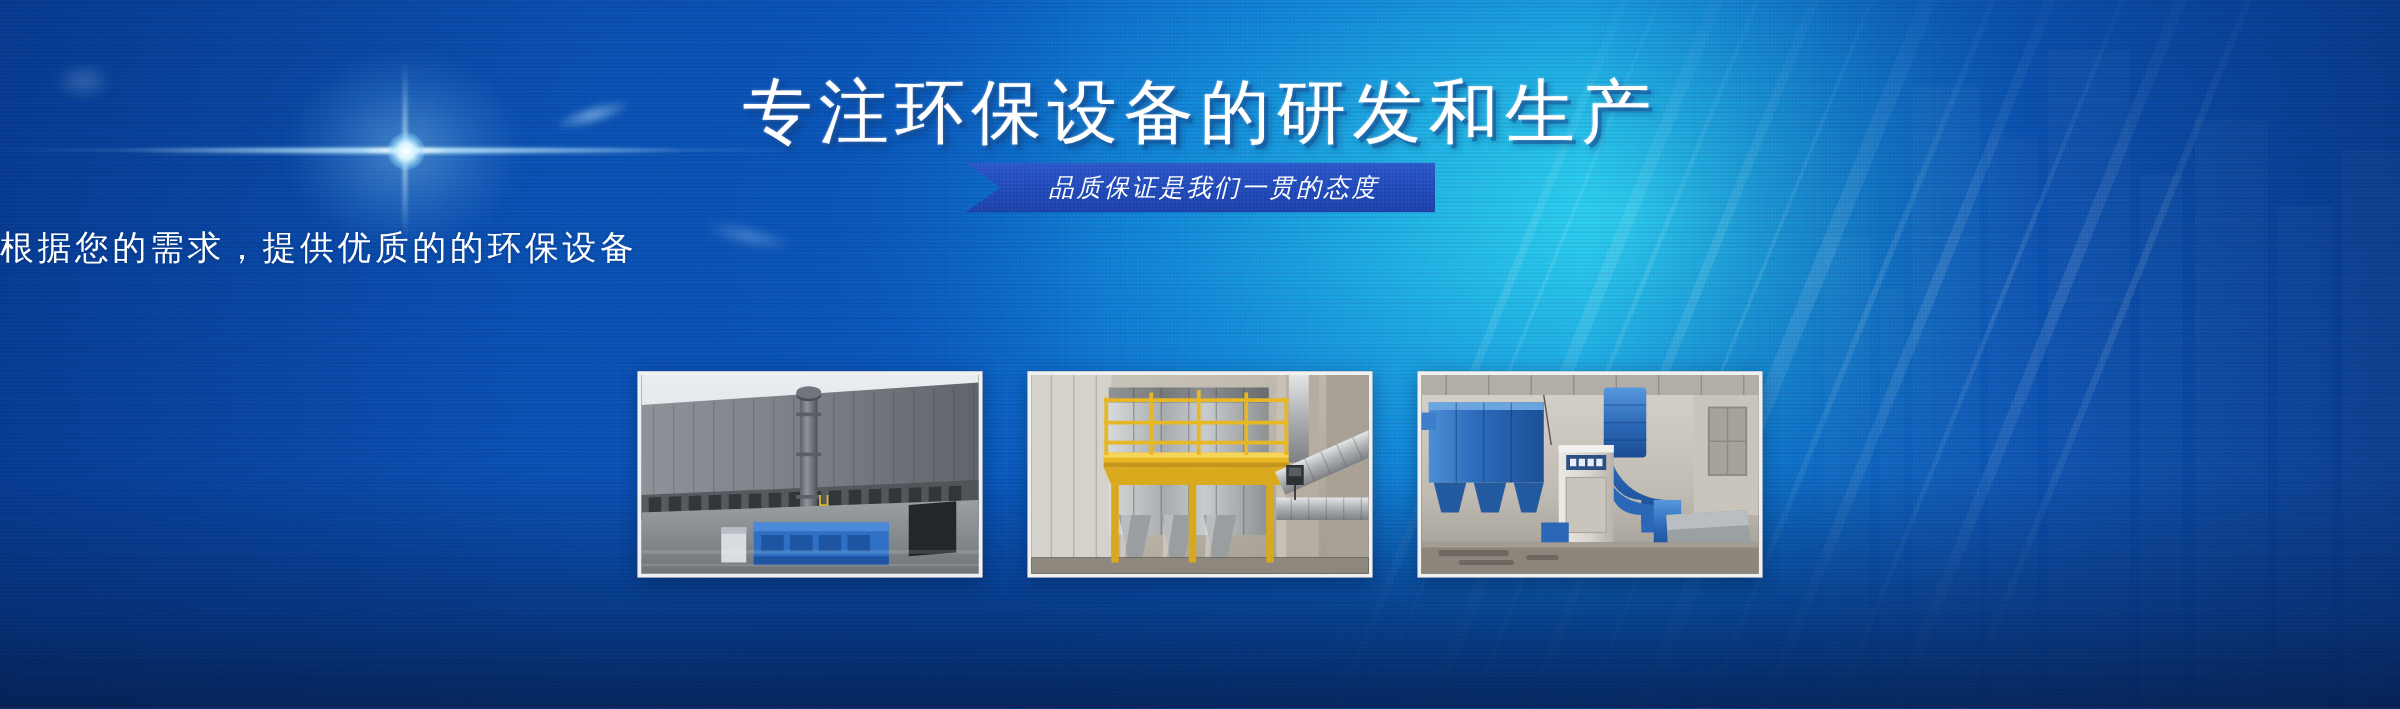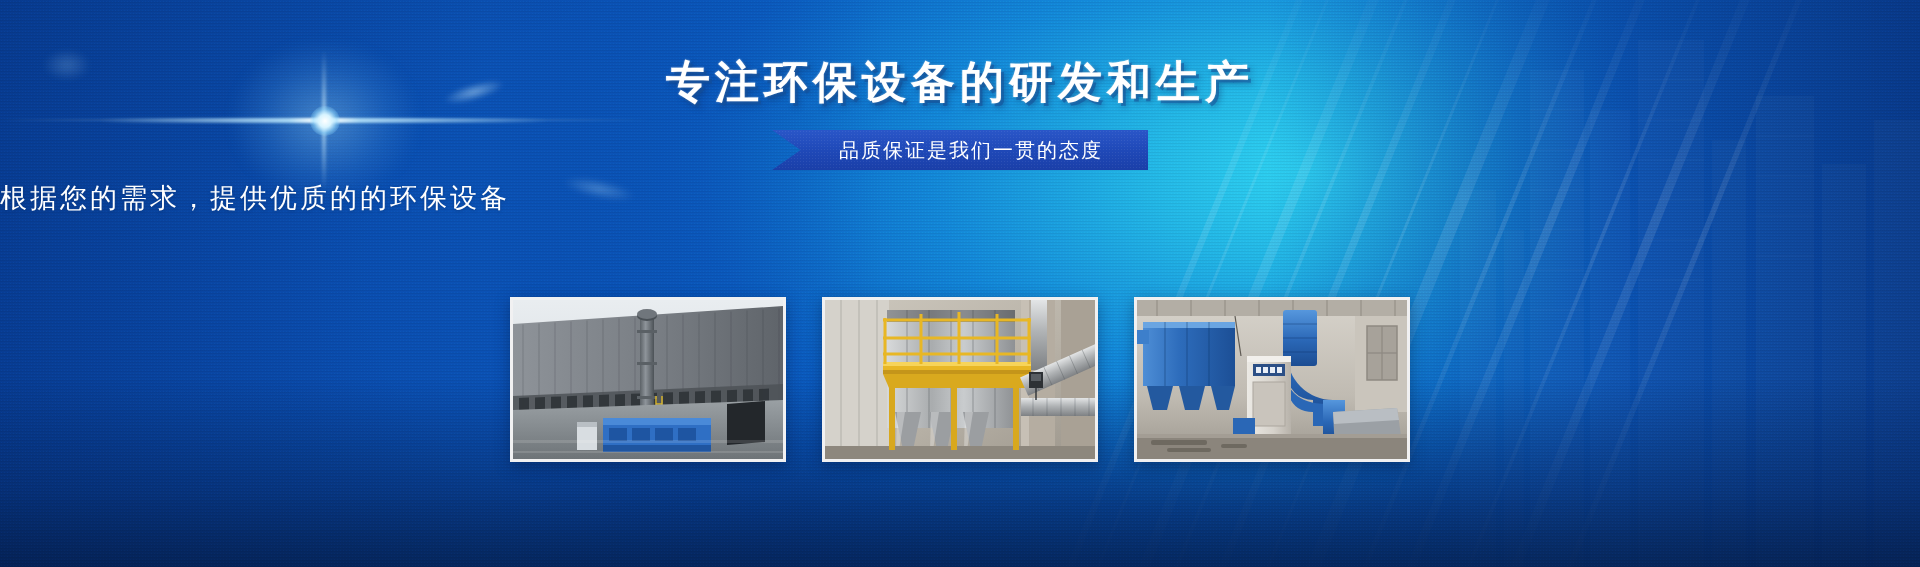--- a/index.html
+++ b/index.html
@@ -101,35 +101,35 @@
     background:radial-gradient(ellipse,rgba(190,230,255,0.30) 0%,rgba(170,220,255,0) 75%);
     transform:rotate(12deg);filter:blur(2.5px);
   }
 
   
   .content{position:absolute;inset:0;}
 
   .headline{
     position:absolute;left:0;right:0;top:53px;
     text-align:center;
-    font-size:44px;
-    font-weight:700;
+    font-size:56px;
+    font-weight:400;
     letter-spacing:5px;
     color:#ffffff;
     font-family:"DejaVu Sans","Liberation Sans",sans-serif;
     text-shadow:
        3px 3px 0 rgba(22,78,150,0.55),
        4px 4px 6px rgba(10,45,100,0.45),
        0 0 2px rgba(255,255,255,0.6);
     white-space:nowrap;
   }
 
   .ribbon-wrap{
     position:absolute;left:0;right:0;top:129px;height:42px;
-    display:flex;align-items:center;justify-content:center;
+    display:flex;align-items:center;justify-content:center;font-style:italic;
   }
   .ribbon{
     position:relative;
     width:376px;height:40px;
     background:linear-gradient(180deg,#2a56c8 0%,#1f49b8 50%,#1a3fa8 100%);
     display:flex;align-items:center;justify-content:center;
     clip-path:polygon(0 0, 100% 0, 100% 100%, 0 100%, 7.6% 50%);
     box-shadow:0 2px 8px rgba(4,28,78,0.35);
   }
   .ribbon::after{

